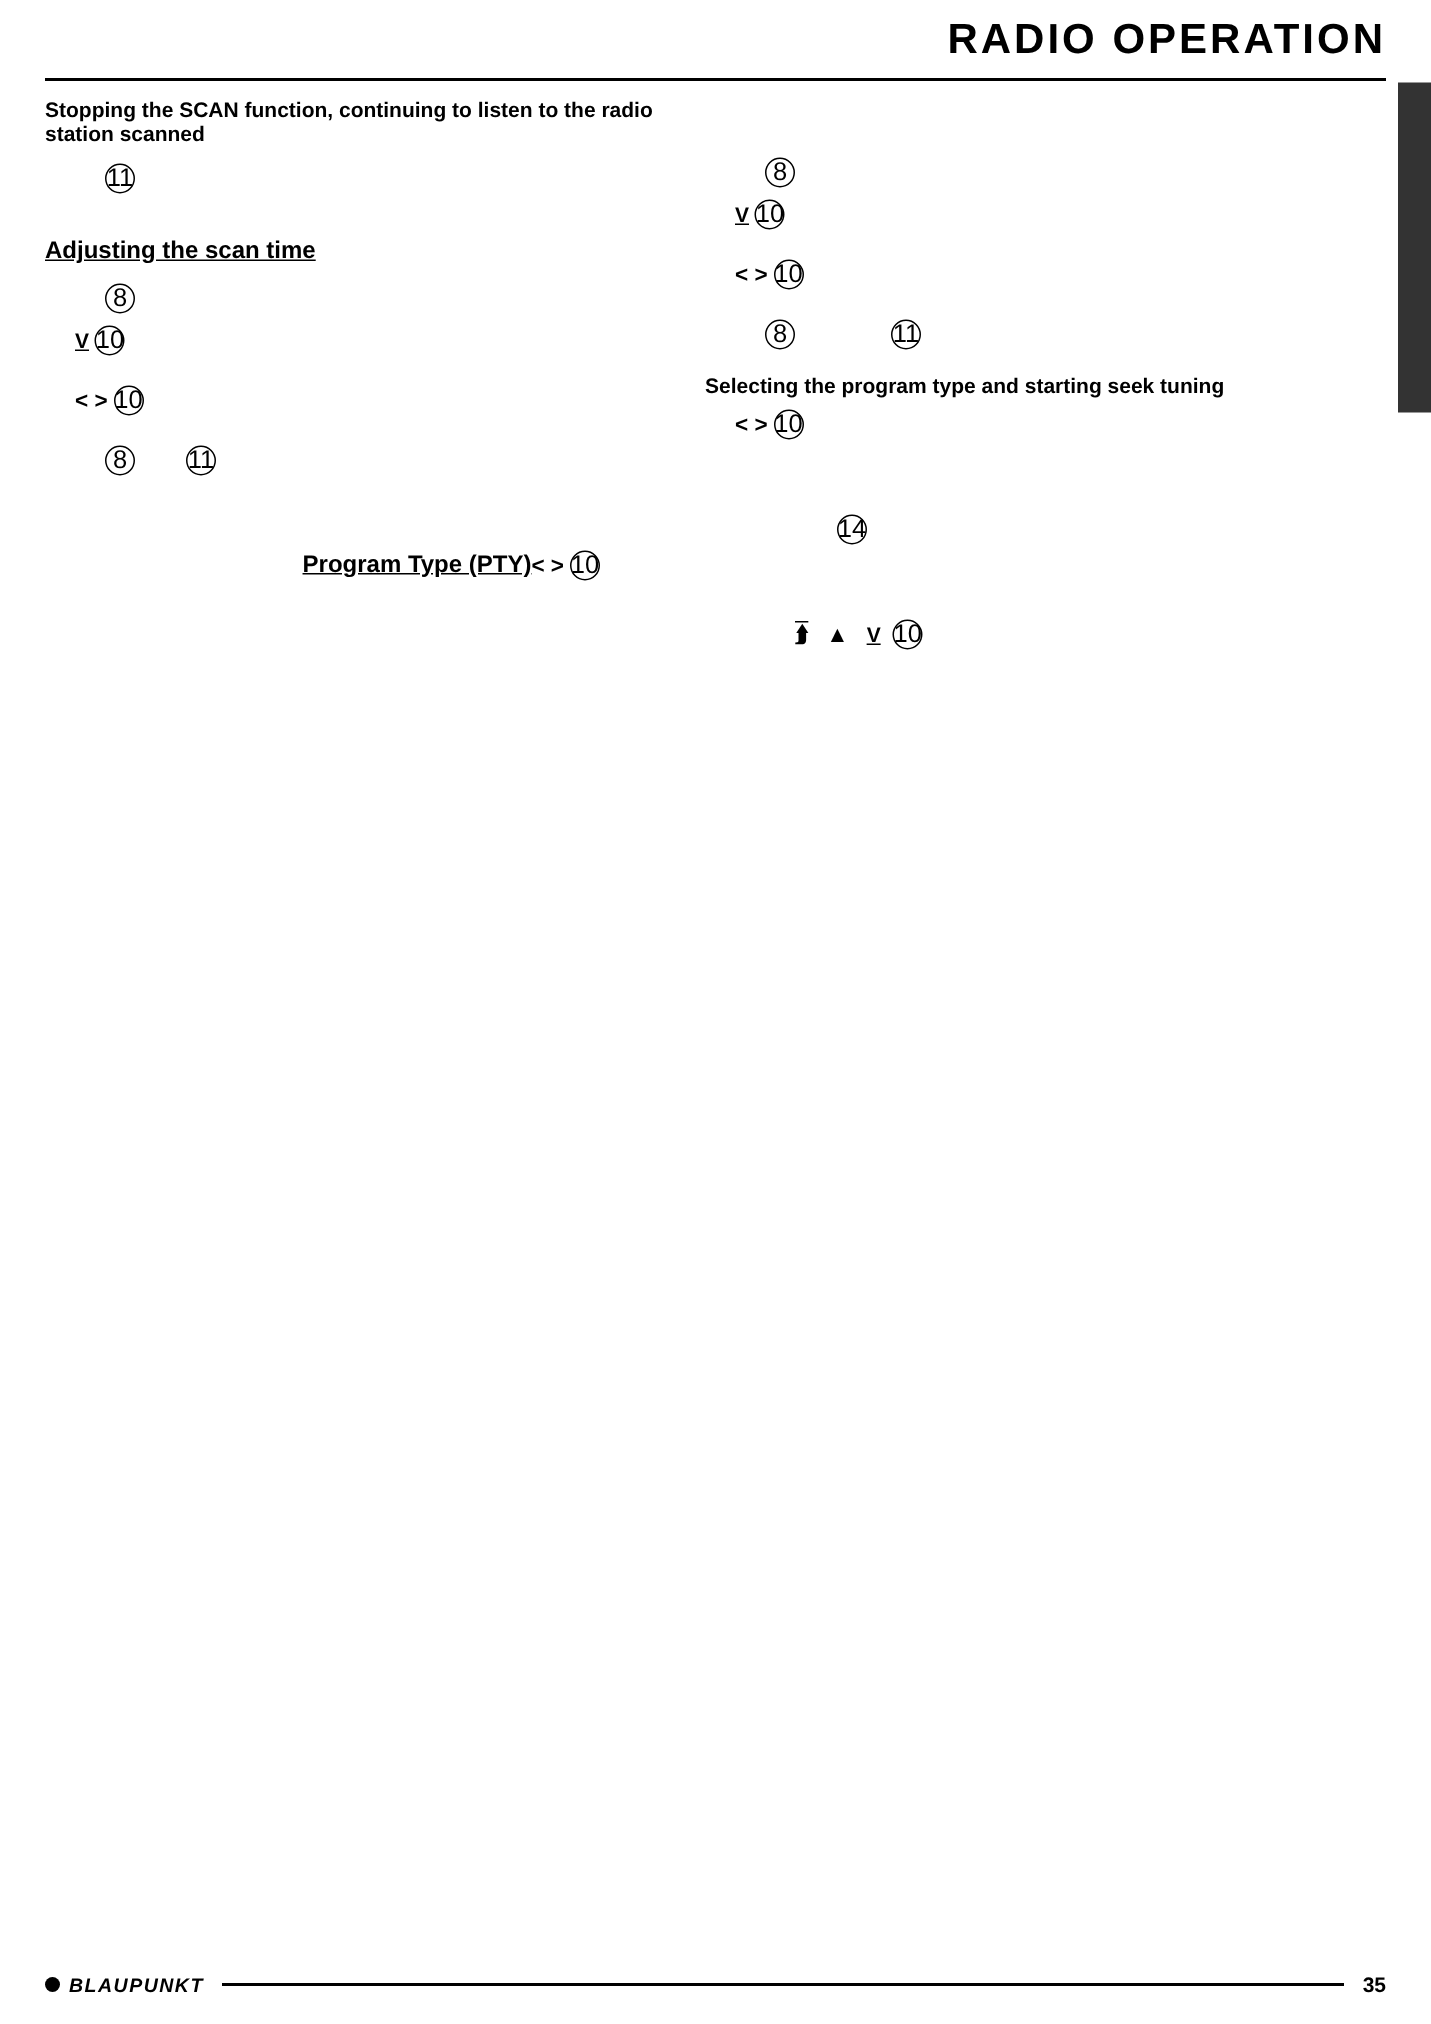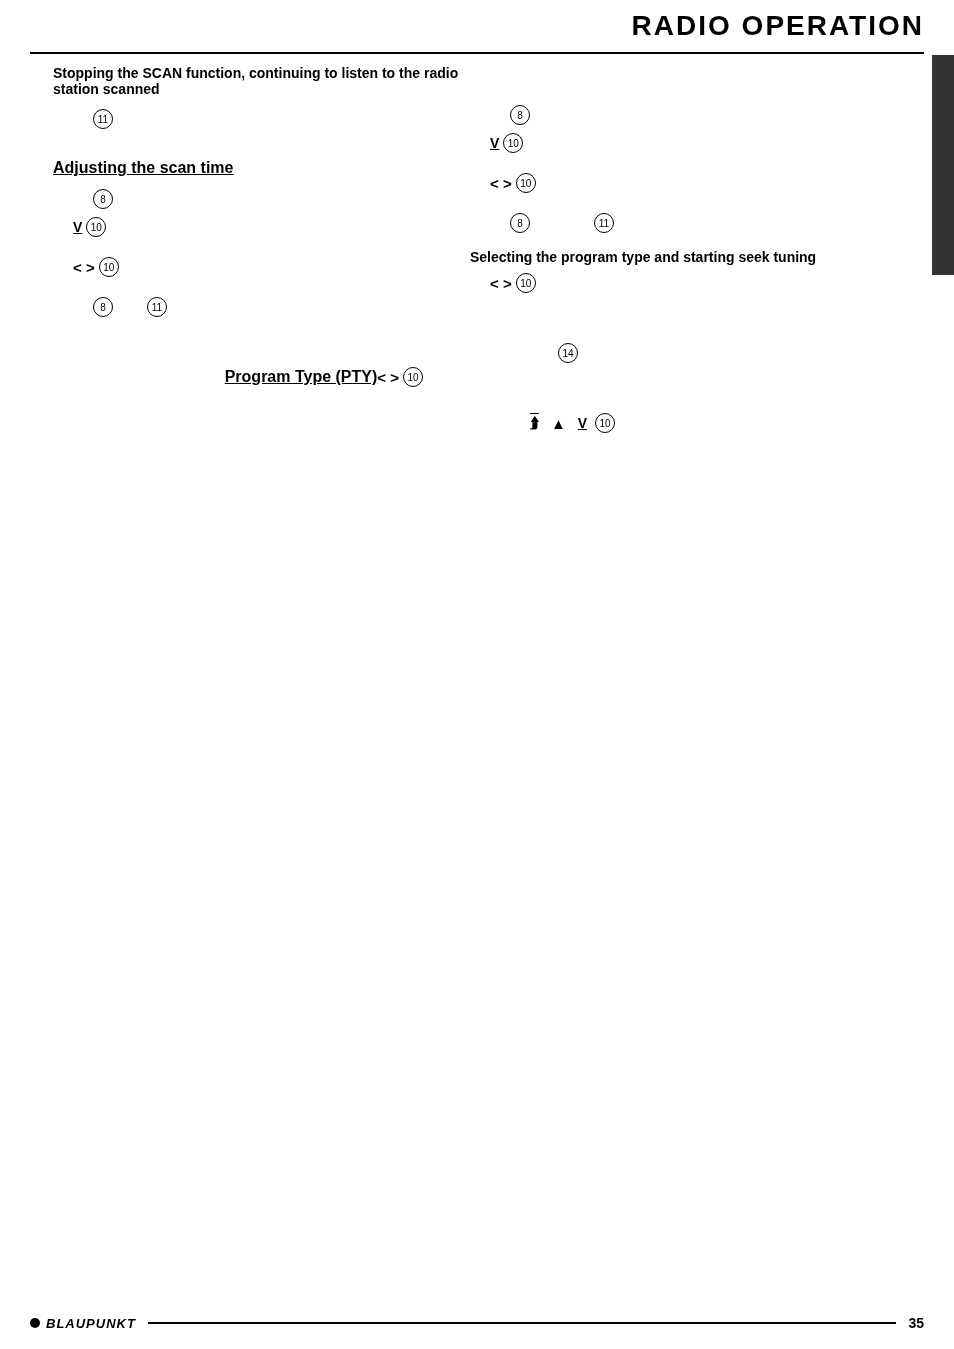--- a/index.html
+++ b/index.html
@@ -45,21 +45,21 @@
       background: #000;
     }
 
     
     .circled {
       display: inline-flex;
       align-items: center;
       justify-content: center;
       border: 1.5px solid #000;
       border-radius: 50%;
-      font-size: 10px;
+      font-size: 17px;
       width: 20px;
       height: 20px;
       font-weight: normal;
       vertical-align: middle;
     }
 
     
     .section-heading {
       font-weight: 700;
       font-size: 14px;
@@ -70,21 +70,20 @@
       font-size: 16px;
       text-decoration: underline;
     }
 
     
     .left-col {
       position: absolute;
       left: 30px;
       top: 65px;
       width: 420px;
-      margin-left: 23px;
     }
 
     
     .right-col {
       position: absolute;
       left: 470px;
       top: 65px;
       width: 440px;
     }
 

